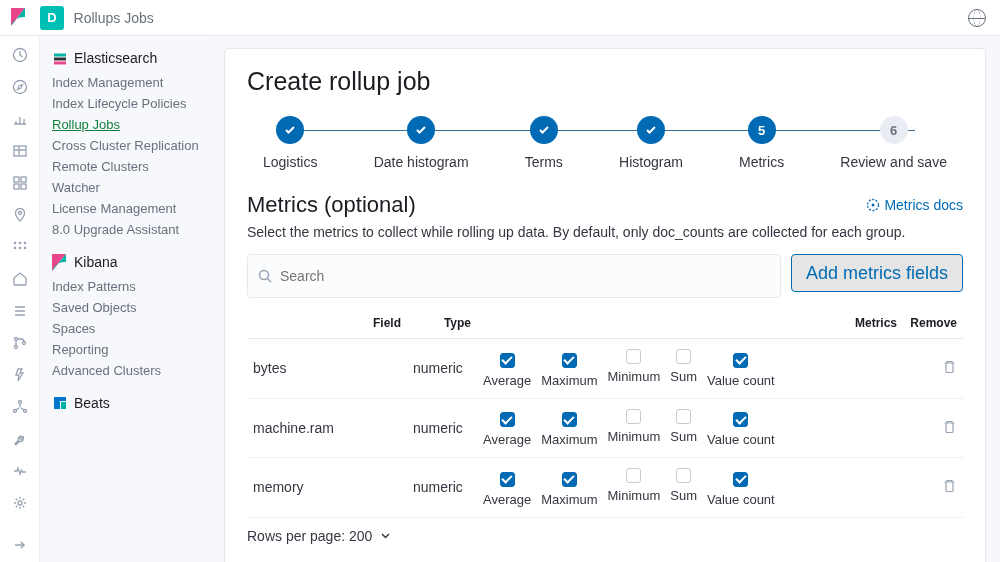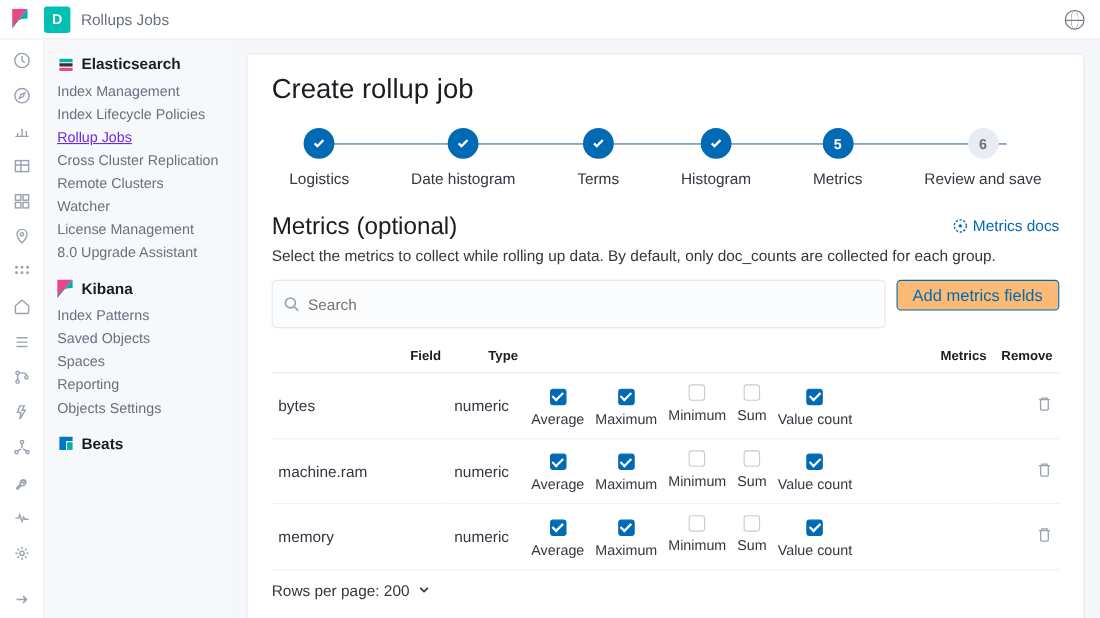--- a/index.html
+++ b/index.html
@@ -13,43 +13,43 @@
 .topbar .spacer { flex: 1; }
 .globe { width: 18px; height: 18px; border: 1.5px solid #69707d; border-radius: 50%; margin-right: 6px; position: relative; }
 .globe::before { content: ""; position: absolute; inset: 0; border-left: 1.5px solid #69707d; border-right: 1.5px solid #69707d; border-radius: 50%; transform: scaleX(0.45); }
 .globe::after { content: ""; position: absolute; left:0; right:0; top:50%; border-top:1.5px solid #69707d; }
 .app { display: flex; height: calc(562px - 36px); }
 .nav-rail { width: 40px; background: #fff; border-right: 1px solid #f0f2f4; display: flex; flex-direction: column; align-items: center; padding-top: 10px; gap: 14px; }
 .nav-icon { width: 18px; height: 18px; color: #98a2b3; display:flex; align-items:center; justify-content:center; cursor:pointer; }
 .nav-rail .bottom { margin-top: auto; margin-bottom: 8px; }
 .sidebar { width: 170px; background: #f7f8fc; padding: 14px 10px 10px 12px; }
 .side-section { margin-bottom: 14px; }
-.side-title { font-weight: 700; font-size: 14px; display: flex; align-items: center; gap: 6px; margin-bottom: 6px; color: #1a1c21; }
+.side-title { font-weight: 400; font-size: 14px; display: flex; align-items: center; gap: 6px; margin-bottom: 6px; color: #1a1c21; }
 .side-blob { width: 16px; height: 16px; }
 .side-item { font-size: 13px; color: #69707d; padding: 3px 0; cursor: pointer; }
-.side-item.active { color: #6d28d9; text-decoration: underline; font-weight: 500; }
+.side-item.active { color: #15803d; text-decoration: underline; font-weight: 500; }
 .main { flex: 1; background: #f5f7fa; padding: 12px 14px; overflow: auto; }
 .card { background: #fff; border: 1px solid #e6e8eb; border-radius: 4px; padding: 18px 22px 22px; }
 h1 { font-size: 25px; font-weight: 500; color: #1a1c21; margin-bottom: 20px; }
 .steps { display: flex; align-items: flex-start; justify-content: space-between; padding: 0 16px; margin-bottom: 22px; position: relative; }
 .step { display: flex; flex-direction: column; align-items: center; gap: 10px; z-index: 2; }
 .step-num { width: 28px; height: 28px; border-radius: 50%; display: flex; align-items: center; justify-content: center; color: #fff; font-size: 13px; font-weight: 600; background: #006bb4; }
 .step-num.done { background: #006bb4; }
 .step-num.pending { background: #e9edf3; color: #69707d; }
 .step-label { font-size: 14px; color: #343741; }
 .step-line { position: absolute; top: 14px; left: 48px; right: 48px; height: 1px; background: #3a6c8c; z-index: 1; }
 .section-header { display: flex; align-items: baseline; justify-content: space-between; }
 h2 { font-size: 22px; font-weight: 400; color: #1a1c21; margin-bottom: 6px; }
 .docs-link { color: #006bb4; font-size: 14px; display: flex; align-items: center; gap: 4px; cursor: pointer; }
 .subtitle { color: #343741; font-size: 14px; margin-bottom: 14px; }
 .search-row { display: flex; gap: 10px; margin-bottom: 8px; }
 .search-box { flex: 1; border: 1px solid #e6e8eb; border-radius: 4px; display: flex; align-items: center; padding: 0 10px; height: 44px; background: #fbfcfd; }
 .search-box input { border: none; outline: none; flex: 1; font-size: 14px; background: transparent; }
 .search-ico { color: #98a2b3; margin-right: 8px; }
-.btn-outline { border: 1px solid #006bb4; color: #006bb4; background: #fdba74; border-radius: 4px; padding: 0 14px; height: 28px; font-size: 15px; cursor: pointer; }
+.btn-outline { border: 1px solid #006bb4; color: #006bb4; background: #e5e5e5; border-radius: 4px; padding: 0 14px; height: 38px; font-size: 18px; cursor: pointer; }
 .tbl { width: 100%; border-collapse: collapse; }
 .tbl th { text-align: right; font-size: 12px; font-weight: 700; color: #1a1c21; padding: 10px 6px 8px; border-bottom: 1px solid #e6e8eb; }
 .tbl th.right, .tbl td.right { text-align: right; }
 .tbl td { padding: 10px 6px; border-bottom: 1px solid #eef0f4; font-size: 14px; color: #343741; vertical-align: middle; }
 .cb { display: inline-flex; align-items: center; gap: 5px; margin-right: 10px; font-size: 13px; flex-direction: column; }
 .cbx { width: 15px; height: 15px; border-radius: 3px; border: 1px solid #c5cad3; display: inline-flex; align-items: center; justify-content: center; cursor: pointer; flex-shrink:0; }
 .cbx.on { background: #006bb4; border-color: #006bb4; }
 .cbx.on::after { content: ""; width: 4px; height: 8px; border: solid #fff; border-width: 0 2px 2px 0; transform: rotate(45deg); margin-top:-2px; }
 .trash { color: #98a2b3; cursor: pointer; width: 15px; height: 15px; display: inline-block; }
 .rows-per { display: flex; align-items: center; gap: 8px; font-size: 14px; color: #343741; margin-top: 10px; cursor: pointer; text-align: center; }
@@ -212,21 +212,21 @@
               <path d="M0 0H14L0 17Z" fill="#e8478b"></path>
               <path d="M0 17 14 0v8A13 13 0 0 0 0 17" fill="#00b3a4"></path>
             </svg>
           </span>
           <span>Kibana</span>
         </div>
         <div class="side-item">Index Patterns</div>
         <div class="side-item">Saved Objects</div>
         <div class="side-item">Spaces</div>
         <div class="side-item">Reporting</div>
-        <div class="side-item">Objects Settings</div>
+        <div class="side-item">Advanced Clusters</div>
       </div>
       <div class="side-section">
         <div class="side-title">
           <span class="side-blob">
             <svg width="16" height="16">
               <path d="M2 2h12v4H8v8H2z" fill="#07c"></path>
               <rect x="9" y="7" width="5" height="7" fill="#00b3a4"></rect>
             </svg>
           </span>
           <span>Beats</span>

